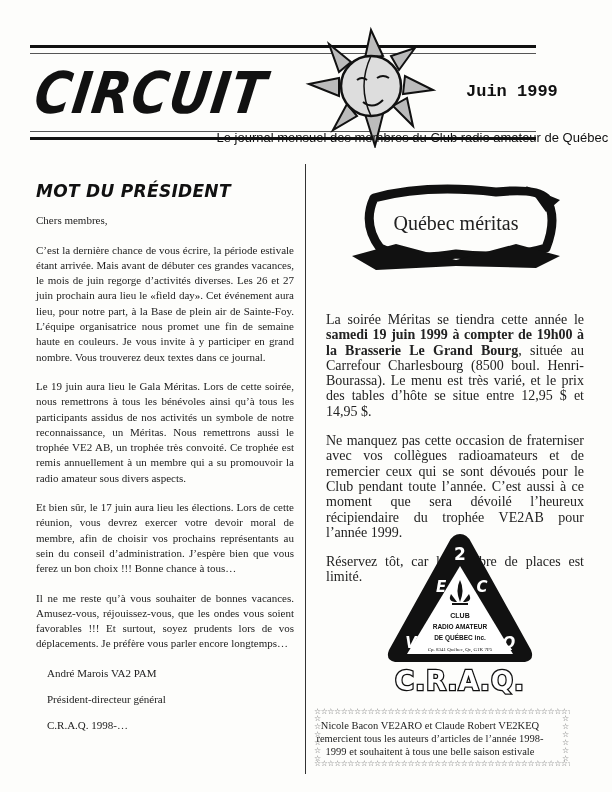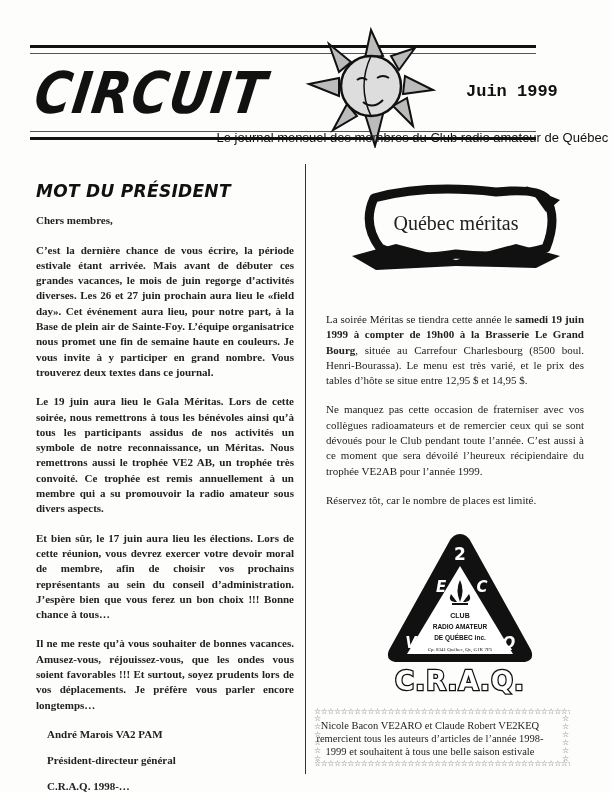--- a/index.html
+++ b/index.html
@@ -25,24 +25,24 @@
     position: absolute; left: 0; width: 612px; top: 130px; text-align: right;
     font-family: "Liberation Sans", sans-serif; font-size: 13px; color: #111; margin-left: 20px;
   }
   #divider { position: absolute; left: 305px; top: 164px; width: 1px; height: 610px; background: #333; }
 
   #left-col { position: absolute; left: 36px; top: 184px; width: 258px; font-size: 11px; line-height: 15.3px; }
   #left-col h2 {
     margin: 0 0 14px 0; font-family: "DejaVu Sans", sans-serif; font-weight: bold; font-style: italic;
     font-size: 17px; letter-spacing: 0.3px; color: #111;
   }
-  #left-col p { margin: 0 0 14px 0; text-align: justify; font-weight: bold; }
+  #left-col p { margin: 0 0 14px 0; text-align: justify; }
   .sig p { margin: 11px !important; text-align: left !important; line-height: 15px; }
 
-  #right-col { position: absolute; left: 326px; top: 312px; width: 258px; font-size: 11px; line-height: 15.3px; }
+  #right-col { position: absolute; left: 326px; top: 312px; width: 258px; font-size: 14px; line-height: 15.3px; }
   #right-col p { margin: 0 0 14px 0; text-align: justify; }
 
   #ribbon { position: absolute; left: 346px; top: 178px; width: 220px; height: 100px; }
   #ribbon-text {
     position: absolute; left: 346px; top: 212px; width: 220px; text-align: center;
     font-size: 20px; color: #222;
   }
 
   #logo { position: absolute; left: 385px; top: 530px; width: 150px; height: 168px; }
 

